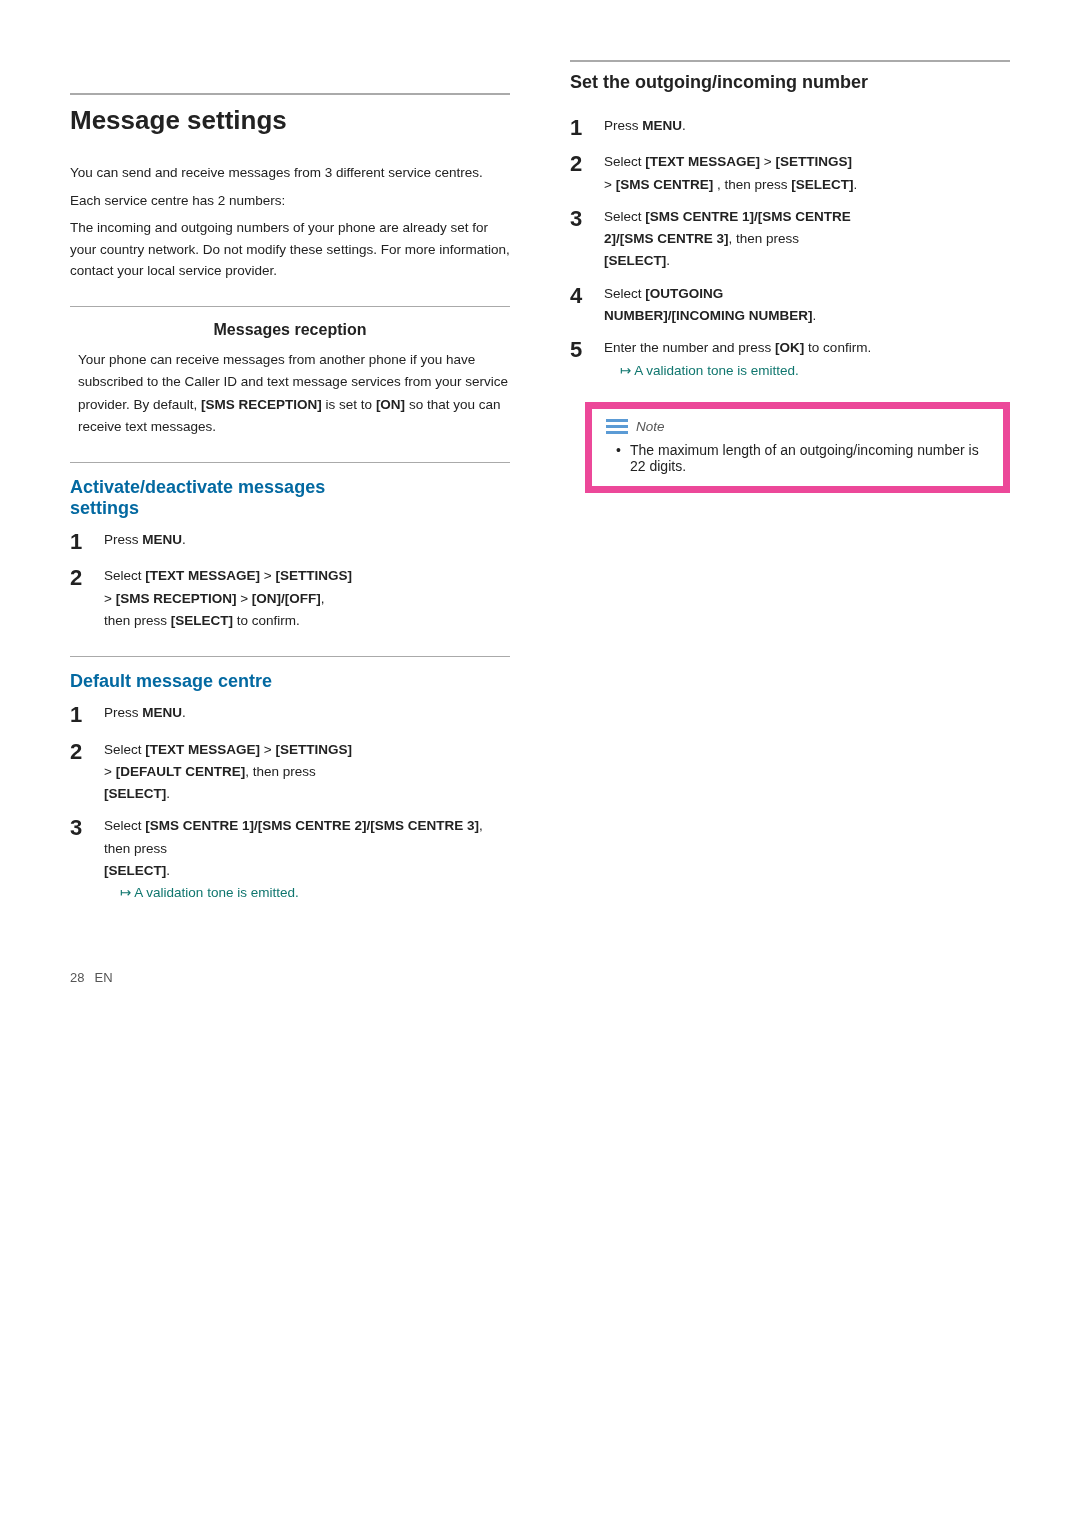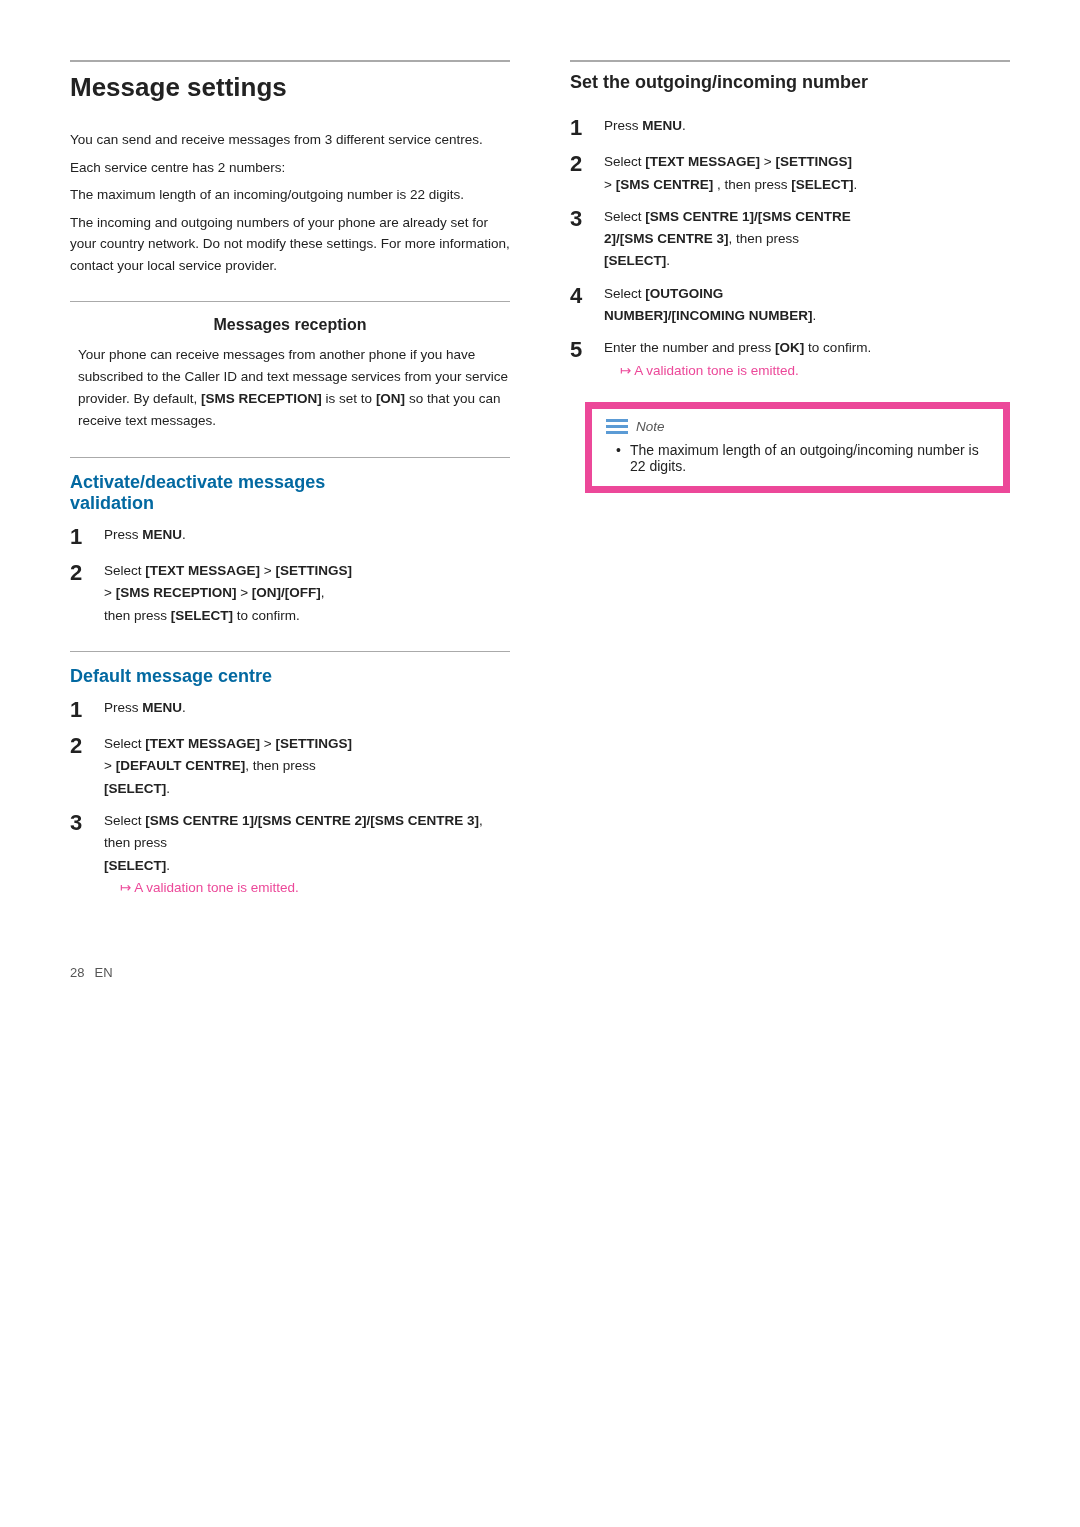--- a/index.html
+++ b/index.html
@@ -22,20 +22,21 @@
     .right-column { padding-left: 10px; border-left: none; }
 
     h1.section-title {
       font-size: 26px;
       font-weight: bold;
       color: #222;
       margin-bottom: 18px;
       padding-bottom: 8px;
       border-top: 2px solid #aaa;
       padding-top: 10px;
+      margin-top: 33px;
     }
     .intro-text {
       font-size: 13.5px;
       line-height: 1.6;
       margin-bottom: 6px;
     }
     .bullet-list {
       list-style: none;
       margin: 6px 0 6px 20px;
     }
@@ -95,21 +96,21 @@
     }
     .step-content {
       font-size: 13.5px;
       line-height: 1.65;
       flex: 1;
     }
     .step-arrow {
       margin-left: 16px;
       font-size: 13.5px;
       line-height: 1.65;
-      color: #ec4899;
+      color: #0f766e;
     }
     .step-arrow::before {
       content: "↦ ";
     }
 
     
     .note-box {
       border: 7px solid #ec4899;
       padding: 10px 20px 12px 14px;
       margin-top: 20px;
@@ -178,34 +179,33 @@
 <body>
 
 <div class="page-layout">
 
   <div class="left-column">
 
     <h1 class="section-title">Message settings</h1>
 
     <p class="intro-text">You can send and receive messages from 3 different service centres.</p>
     <p class="intro-text">Each service centre has 2 numbers:</p>
-    <p class="intro-text">The maximum length of an incoming/outgoing number is 22 digits.</p>
     <p class="intro-text">The incoming and outgoing numbers of your phone are already set for your country network. Do not modify these settings. For more information, contact your local service provider.</p>
 
     <div class="subsection">
       <h2 class="subsection-title">Messages reception</h2>
       <p class="subsection-text">
         <span>Your phone can receive messages from another phone if you have subscribed to the Caller ID and text message services from your service provider. By default, </span><span class="bold-inline">[SMS RECEPTION]</span><span> is set to </span><span class="bold-inline">[ON]</span><span> so that you can receive text messages.</span>
       </p>
     </div>
 
     <div class="subsection">
       <h2 class="subsection-title-large">
         <span>Activate/deactivate messages</span><br>
-        <span>validation</span>
+        <span>settings</span>
       </h2>
       <ol class="steps-list">
         <li>
           <span class="step-number">1</span>
           <span class="step-content">Press <span class="bold-inline">MENU</span>.</span>
         </li>
         <li>
           <span class="step-number">2</span>
           <div class="step-content">
             Select <span class="bold-inline">[TEXT MESSAGE]</span> &gt; <span class="bold-inline">[SETTINGS]</span><br>

